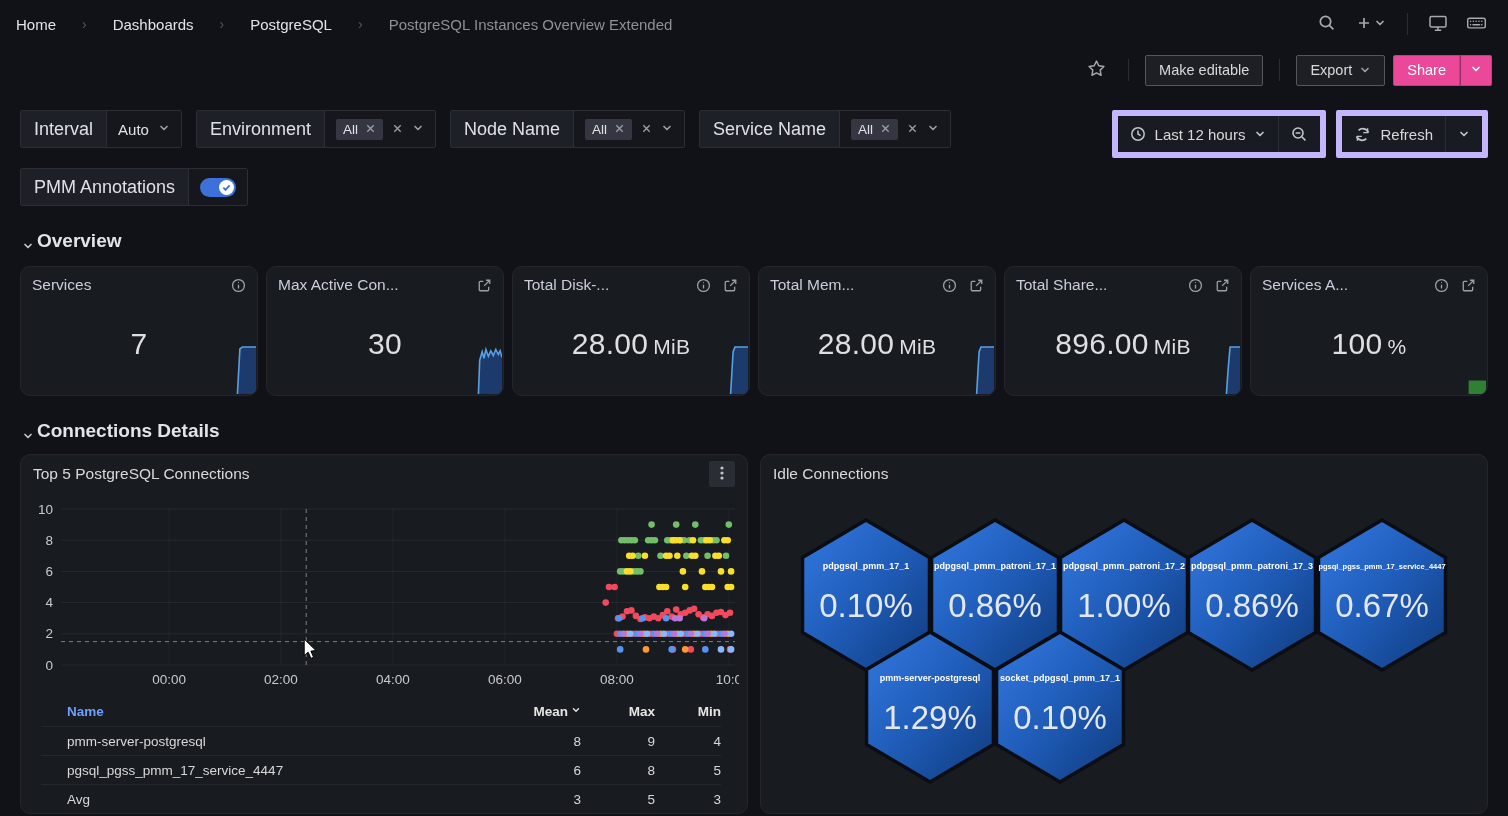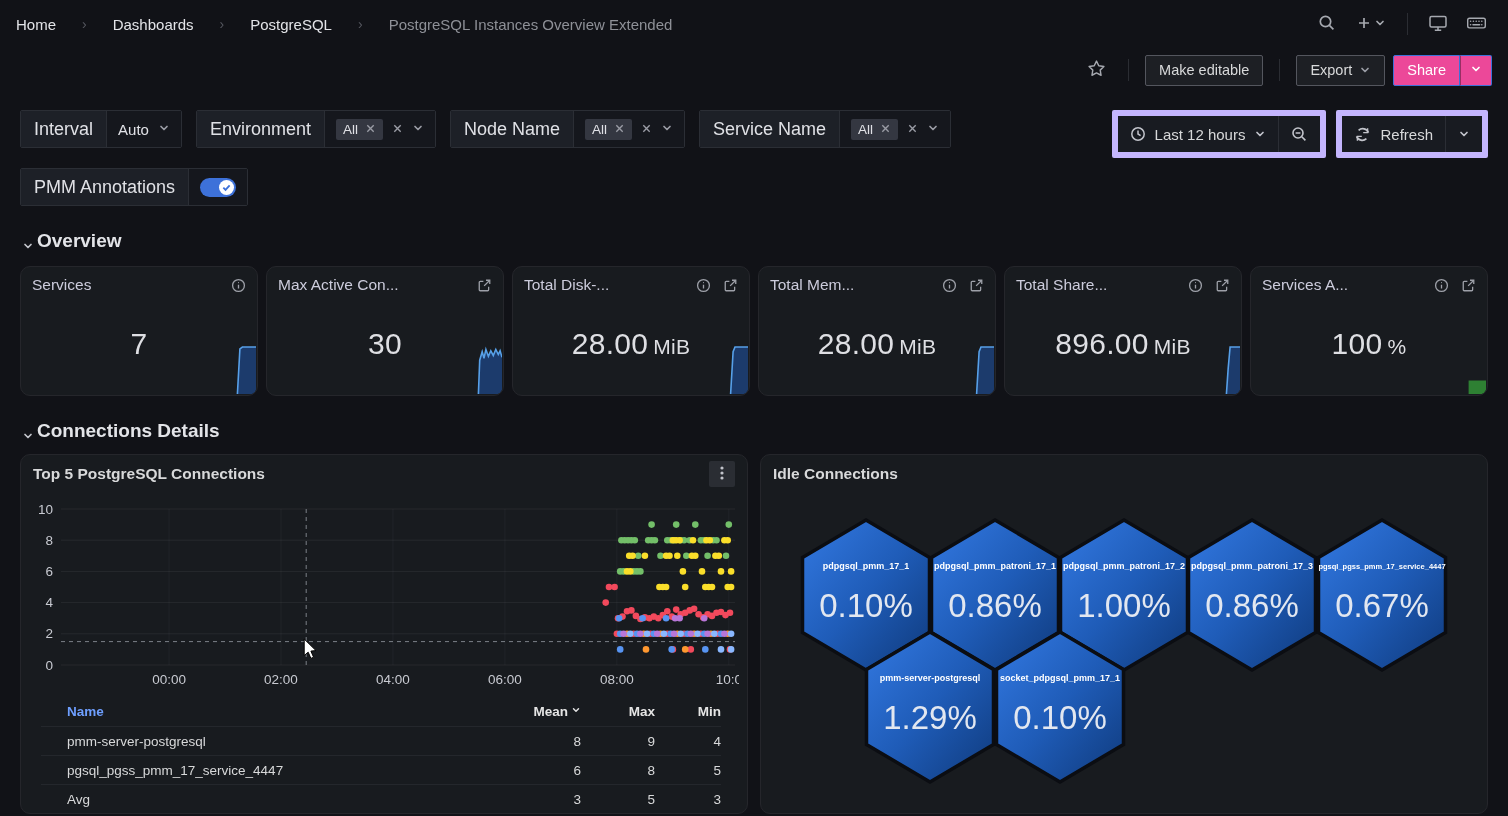--- a/index.html
+++ b/index.html
@@ -72,21 +72,21 @@
   .stat-icons .ic { cursor:pointer; display:flex; }
   .stat-value { position:absolute; left:0; right:0; top:60px; text-align:center; font-size:30px;
     font-weight:500; color:#DEDFE3; letter-spacing:0.3px; }
   .stat-value .unit { font-size:21px; margin-left:5px; }
   .spark { position:absolute; right:1px; bottom:1px; }
 
   
   .panels-row { display:grid; grid-template-columns:728px 728px; gap:12px; padding:0 20px; margin-top:0; }
   .bigpanel { height:360px; overflow:hidden; }
   .panel-head { height:38px; display:flex; align-items:center; justify-content:space-between; padding:0 12px; }
-  .panel-head h3 { font-size:15.5px; font-weight:700; color:#D8D9DA; }
+  .panel-head h3 { font-size:15.5px; font-weight:400; color:#D8D9DA; }
   .kebab-btn { width:26px; height:26px; background:#2A2D33; border:none; border-radius:2px; color:#C2C4CB;
     display:flex; align-items:center; justify-content:center; cursor:pointer; }
 
   
   .legend { padding:0 26px 0 20px; }
   .lg-row { display:grid; grid-template-columns:26px 1fr 90px 74px 66px; align-items:center; height:29px;
     border-top:1px solid rgba(204,204,220,0.07); font-size:13.5px; }
   .lg-row.head { border-top:none; color:#6E9FFF; font-weight:700; }
   .lg-row .num { text-align:right; color:#D8D9DA; }
   .lg-row.head .num { color:#e5e5e5; cursor:pointer; }

